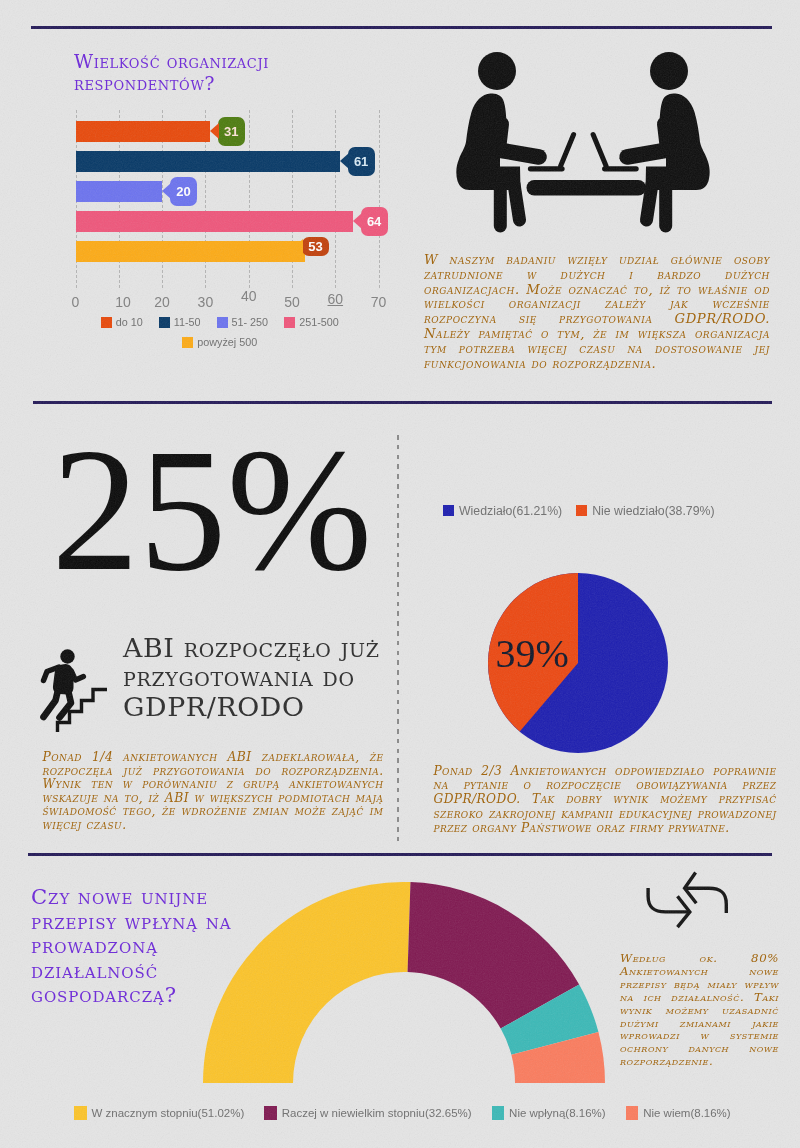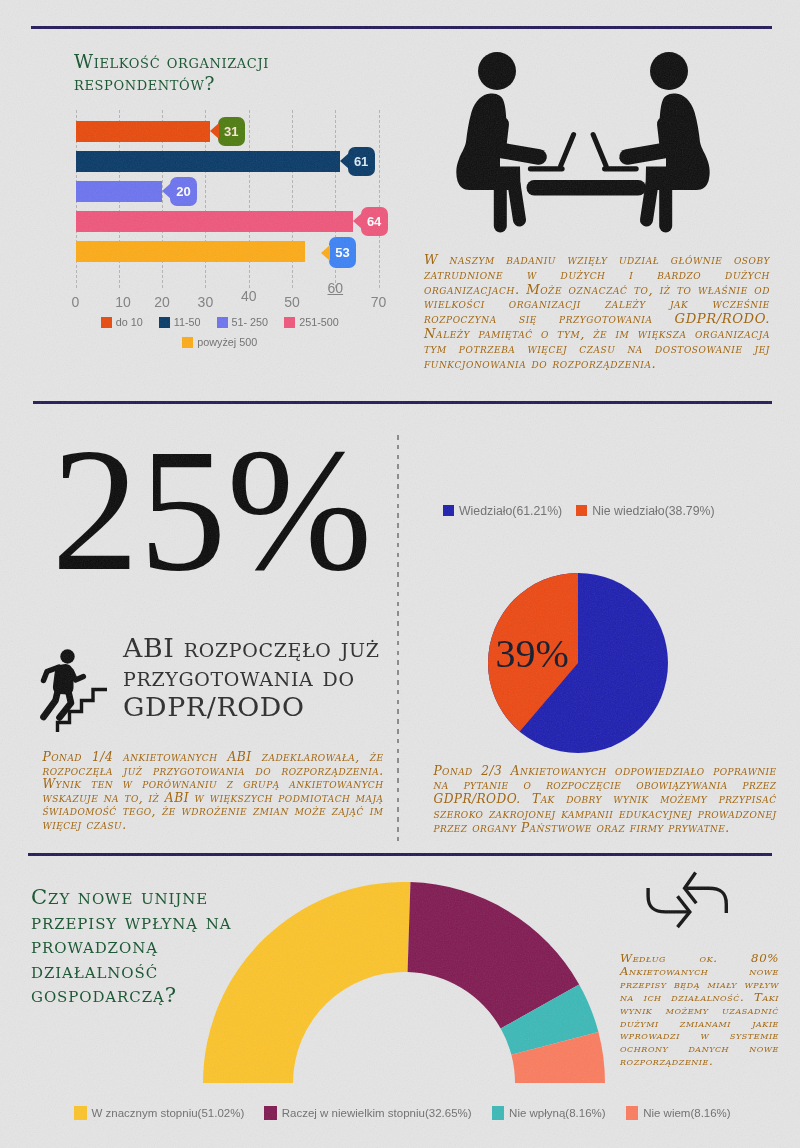--- a/index.html
+++ b/index.html
@@ -5,21 +5,21 @@
   html,body{margin:0;padding:0;}
   body{width:800px;height:1148px;overflow:hidden;background:#e4e4e4;
        font-family:"Liberation Sans",sans-serif;position:relative;}
   .page{position:absolute;left:0;top:0;width:800px;height:1148px;overflow:hidden;
         background:#e5e5e5;}
   .noise{position:absolute;left:0;top:0;width:800px;height:1148px;
          opacity:.5;pointer-events:none;z-index:50;}
   .rule{position:absolute;height:3px;background:#241a58;}
 
   
-  .h-title{position:absolute;font-family:"DejaVu Serif",serif;color:#14532d;
+  .h-title{position:absolute;font-family:"DejaVu Serif",serif;color:#6d28d9;
            font-variant:small-caps;letter-spacing:.62px;}
   .body-text{position:absolute;font-family:"DejaVu Serif",serif;color:#a16207;
              font-variant:small-caps;text-align:justify;letter-spacing:.55px;
              word-spacing:.5px;font-style:italic;}
 
   
   .bar{position:absolute;}
   .gridline{position:absolute;width:0;border-left:1px dashed #b4b4b4;}
   .tick{position:absolute;font-family:"Liberation Sans",sans-serif;
         font-size:14px;color:#808080;text-align:center;}
@@ -78,31 +78,31 @@
       <div class="callout" style="left: 170.1px; top: 177px; width: 27px; height: 28.5px; background: rgb(108, 115, 239); color: rgb(255, 255, 255);">
         <span class="tip" style="border-right: 9px solid rgb(108, 115, 239);"></span>
         <span>20</span>
       </div>
       <div class="bar" style="left: 75.5px; top: 211px; width: 277.12px; height: 20.5px; background: rgb(239, 86, 123);"></div>
       <div class="callout" style="left: 360.62px; top: 207px; width: 27px; height: 28.5px; background: rgb(239, 86, 123); color: rgb(255, 255, 255);">
         <span class="tip" style="border-right: 9px solid rgb(239, 86, 123);"></span>
         <span>64</span>
       </div>
       <div class="bar" style="left: 75.5px; top: 241px; width: 229.49px; height: 20.5px; background: rgb(253, 171, 22);"></div>
-      <div class="callout" style="left: 329px; top: 237px; width: 27px; height: 31px; background: #3b82f6; color: rgb(255, 255, 255);">
+      <div class="callout" style="left: 302px; top: 237px; width: 27px; height: 19px; background: #c2410c; color: rgb(255, 255, 255);">
         <span class="tip" style="border-right: 9px solid rgb(253, 171, 22);"></span>
         <span>53</span>
       </div>
       <div class="tick" style="left: 60.5px; top: 294px; width: 30px;">0</div>
       <div class="tick" style="left: 108px; top: 294px; width: 30px;">10</div>
       <div class="tick" style="left: 147.1px; top: 294px; width: 30px;">20</div>
       <div class="tick" style="left: 190.4px; top: 294px; width: 30px;">30</div>
       <div class="tick" style="left: 233.7px; top: 288px; width: 30px;">40</div>
       <div class="tick" style="left: 277px; top: 294px; width: 30px;">50</div>
-      <div class="tick" style="left: 320.3px; top: 280px; width: 30px; text-decoration: underline;">60</div>
+      <div class="tick" style="left: 320.3px; top: 291px; width: 30px; text-decoration: underline;">60</div>
       <div class="tick" style="left: 363.6px; top: 294px; width: 30px;">70</div>
       <div class="lg-sw" style="left: 100.645px; top: 316.5px; width: 11px; height: 11px; background: rgb(232, 73, 11);"></div>
       <div class="lg-tx" style="left: 115.645px; top: 315.5px;">do 10</div>
       <div class="lg-sw" style="left: 158.677px; top: 316.5px; width: 11px; height: 11px; background: rgb(7, 57, 103);"></div>
       <div class="lg-tx" style="left: 173.677px; top: 315.5px;">11-50</div>
       <div class="lg-sw" style="left: 216.505px; top: 316.5px; width: 11px; height: 11px; background: rgb(108, 115, 239);"></div>
       <div class="lg-tx" style="left: 231.505px; top: 315.5px;">51- 250</div>
       <div class="lg-sw" style="left: 284.13px; top: 316.5px; width: 11px; height: 11px; background: rgb(239, 86, 123);"></div>
       <div class="lg-tx" style="left: 299.13px; top: 315.5px;">251-500</div>
       <div class="lg-sw" style="left: 182.184px; top: 336.5px; width: 11px; height: 11px; background: rgb(253, 171, 22);"></div>

